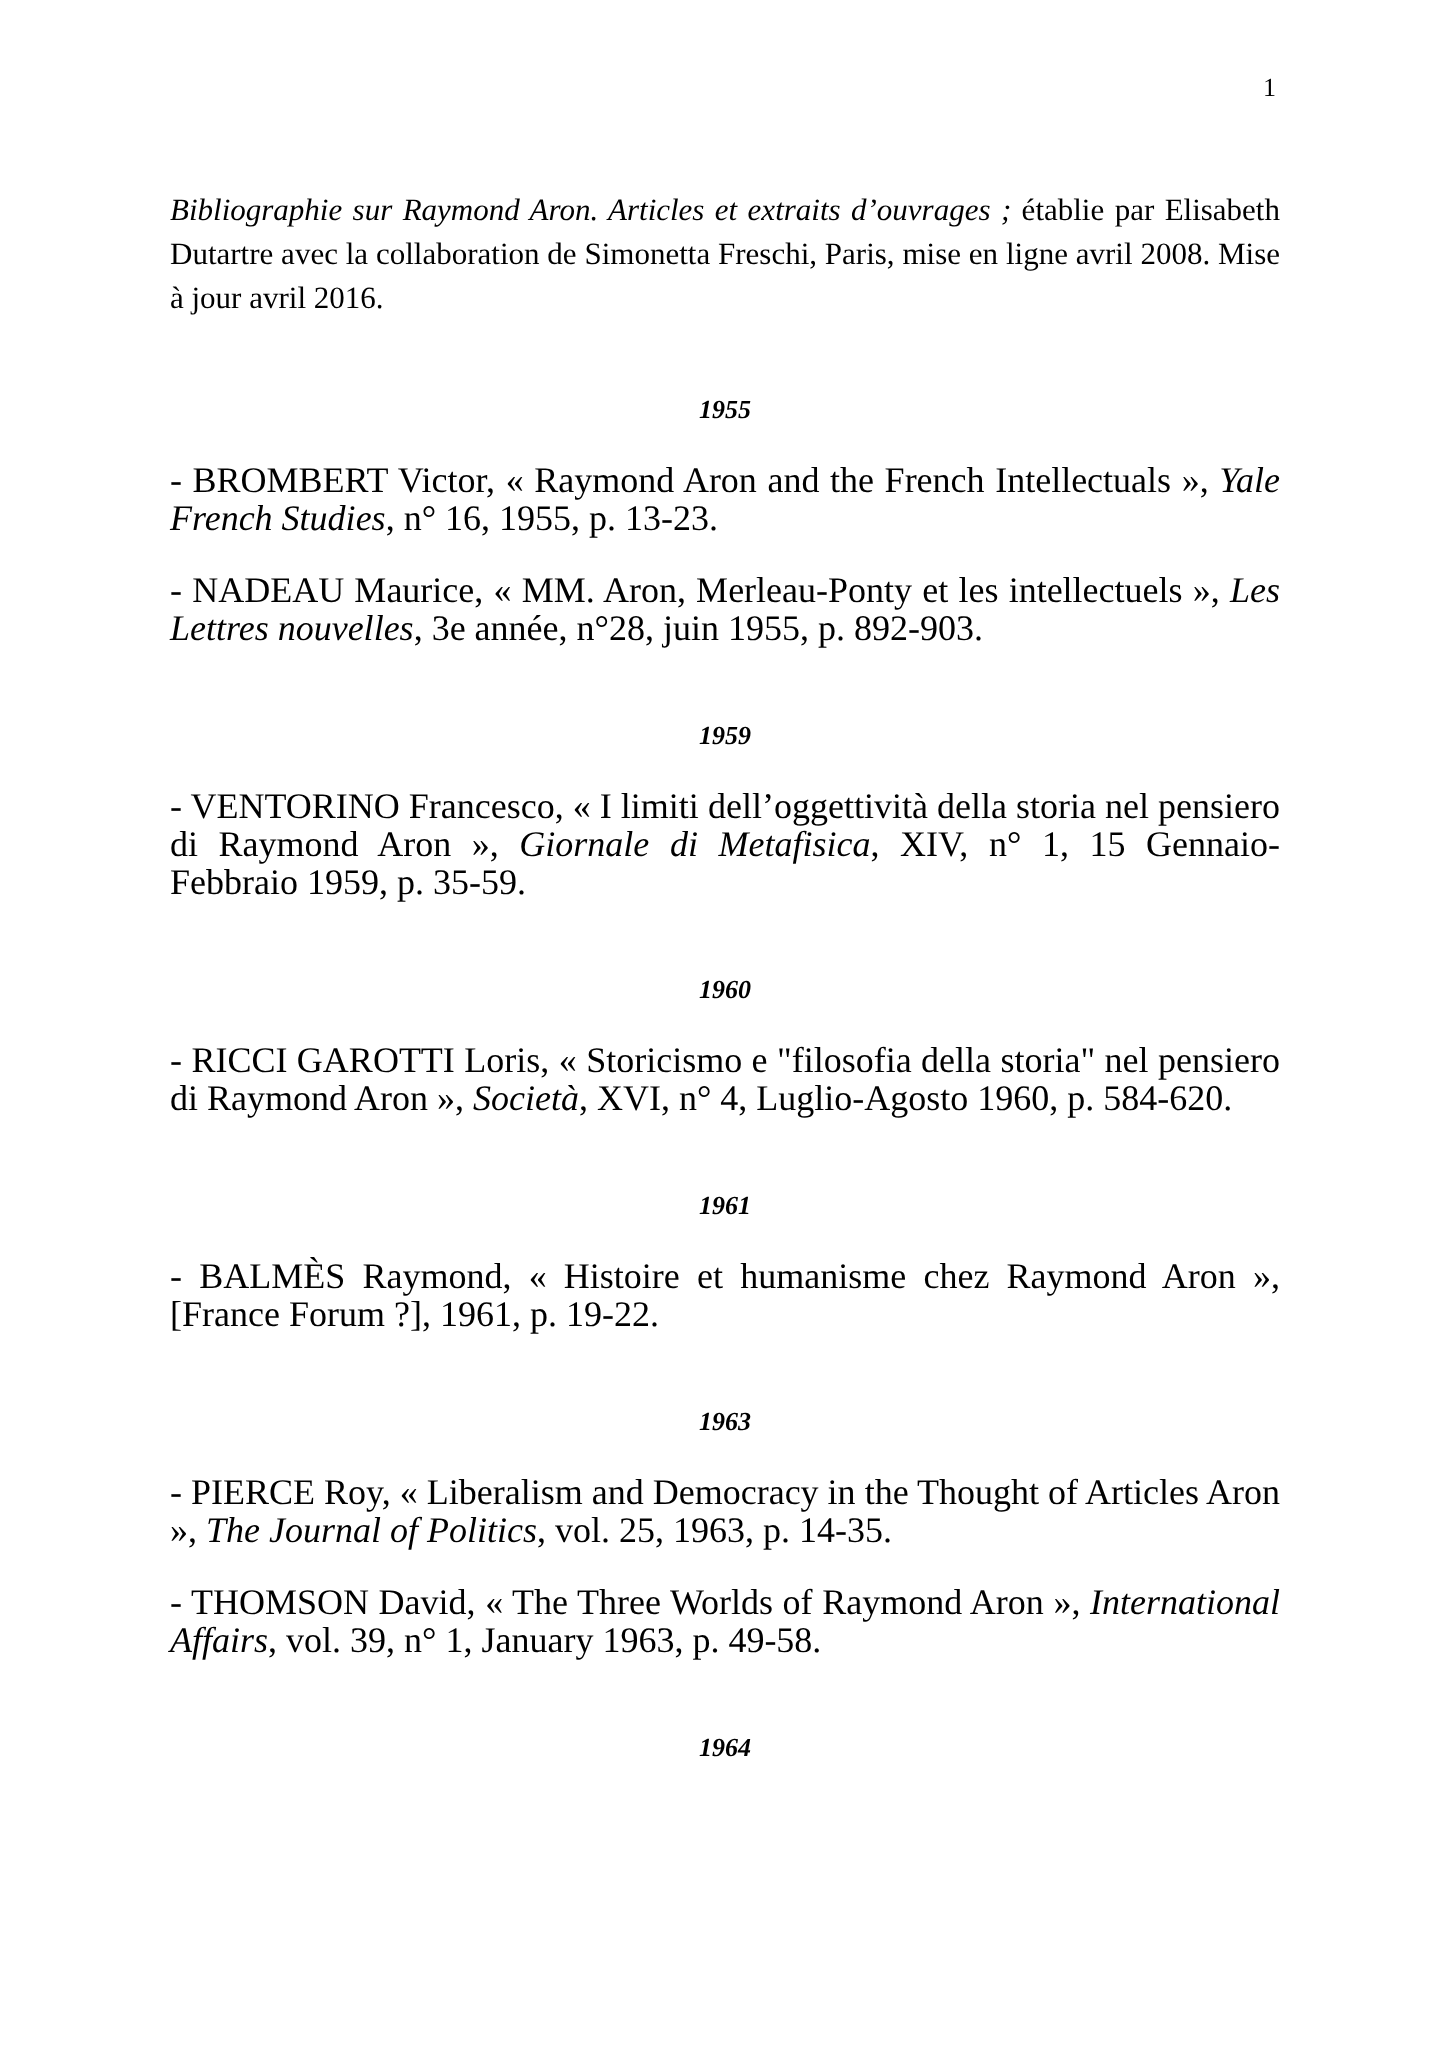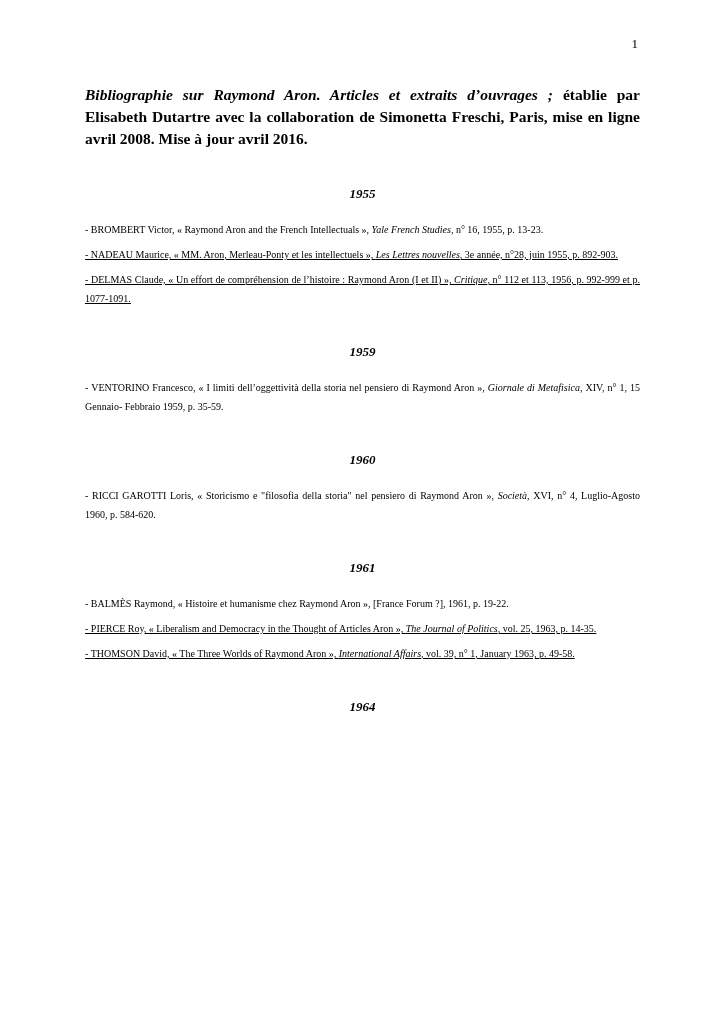--- a/index.html
+++ b/index.html
@@ -21,67 +21,66 @@
     padding: 36px 84px 0 85px;
     background: #ffffff;
   }
   .page-number {
     text-align: right;
     font-size: 13px;
     line-height: 15px;
     padding-right: 2px;
   }
   .doc-title {
-    margin: 33px 0 14px 0;
-    font-weight: bold;
+    margin: 44px 0 14px 0;
+    font-weight: normal;
     font-size: 15.5px;
     line-height: 22px;
     text-align: justify;
   }
   .doc-title em {
     font-style: italic;
   }
   .year-heading {
     margin: 34px 0 0 0;
     text-align: center;
     font-weight: bold;
     font-style: italic;
     font-size: 13px;
     line-height: 20px;
   }
   .entry {
     margin: 16px 0 0 0;
-    font-size: 10px;
+    font-size: 18px;
     line-height: 19px;
     text-align: justify;
   }
   .entry + .entry {
-    margin-top: 6px;
-    text-decoration: underline;
+    margin-top: 17px;
   }
   .entry em {
     font-style: italic;
   }
 </style>
 </head>
 <body>
 
 <div class="doc-page">
   <div class="page-number">1</div>
 
   <p class="doc-title"><em>Bibliographie sur Raymond Aron. Articles et extraits d’ouvrages ;</em><span> établie par Elisabeth Dutartre avec la collaboration de Simonetta Freschi, Paris, mise en ligne avril 2008. Mise à jour avril 2016.</span></p>
 
   <div id="sections">
       <h2 class="year-heading">1955</h2>
       <p class="entry"><span>- BROMBERT Victor, « Raymond Aron and the French Intellectuals », </span><em>Yale French Studies</em><span>, n° 16, 1955, p. 13-23.</span></p>
       <p class="entry"><span>- NADEAU Maurice, « MM. Aron, Merleau-Ponty et les intellectuels », </span><em>Les Lettres nouvelles</em><span>, 3e année, n°28, juin 1955, p. 892-903.</span></p>
-      <p class="entry"><span>- DELMAS Claude, « Un effort de compréhension de l’histoire : Raymond Aron (I et II) », </span><em>Critique</em><span>, n° 112 et 113, 1956, p. 992-999 et p. 1077-1091.</span></p>
       <h2 class="year-heading">1959</h2>
       <p class="entry"><span>- VENTORINO Francesco, « I limiti dell’oggettività della storia nel pensiero di Raymond Aron », </span><em>Giornale di Metafisica</em><span>, XIV, n° 1, 15 Gennaio- Febbraio 1959, p. 35-59.</span></p>
       <h2 class="year-heading">1960</h2>
       <p class="entry"><span>- RICCI GAROTTI Loris, « Storicismo e "filosofia della storia" nel pensiero di Raymond Aron », </span><em>Società</em><span>, XVI, n° 4, Luglio-Agosto 1960, p. 584-620.</span></p>
       <h2 class="year-heading">1961</h2>
       <p class="entry"><span>- BALMÈS Raymond, « Histoire et humanisme chez Raymond Aron », [France Forum ?], 1961, p. 19-22.</span></p>
+      <h2 class="year-heading">1963</h2>
       <p class="entry"><span>- PIERCE Roy, « Liberalism and Democracy in the Thought of Articles Aron », </span><em>The Journal of Politics</em><span>, vol. 25, 1963, p. 14-35.</span></p>
       <p class="entry"><span>- THOMSON David, « The Three Worlds of Raymond Aron », </span><em>International Affairs</em><span>, vol. 39, n° 1, January 1963, p. 49-58.</span></p>
       <h2 class="year-heading">1964</h2>
     </div>
 </div>
 
 </body></html>

